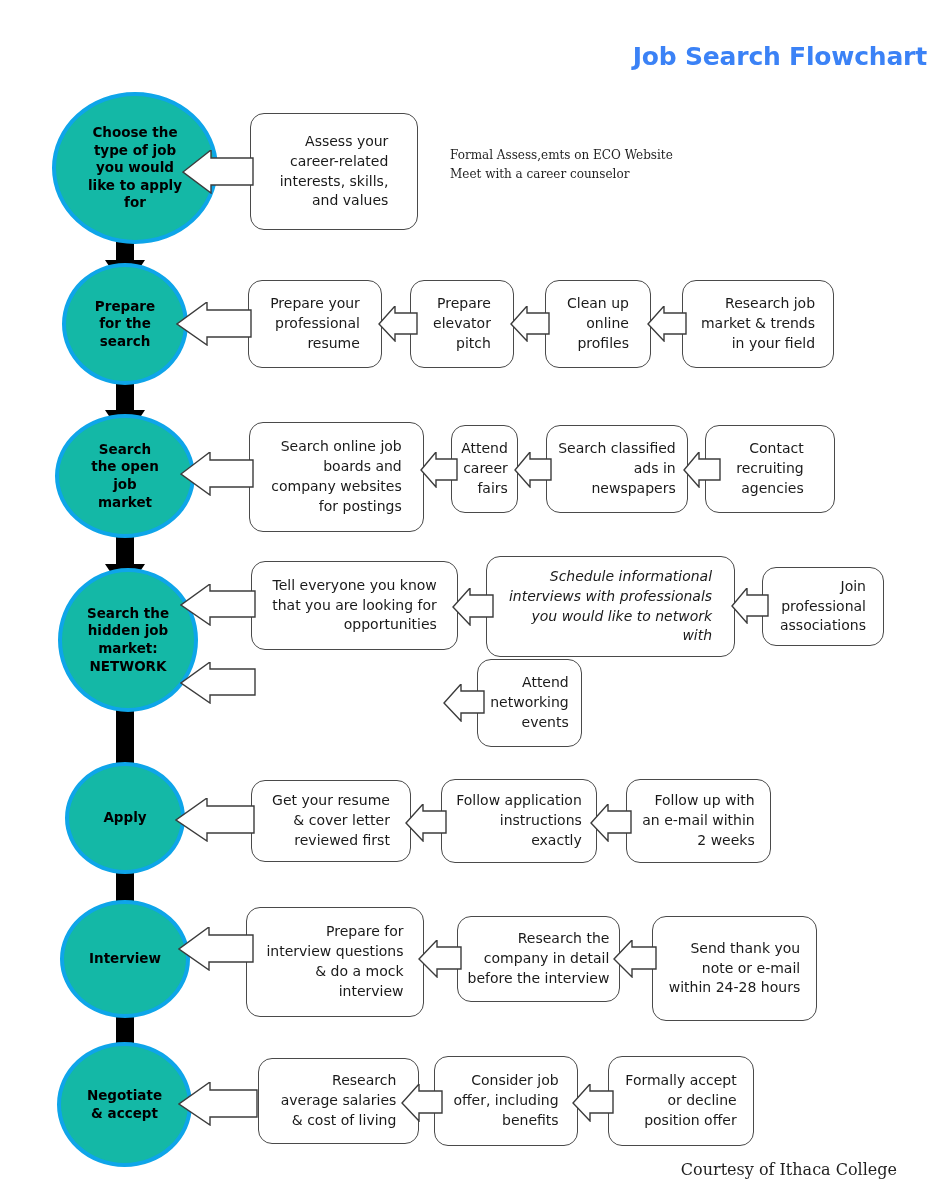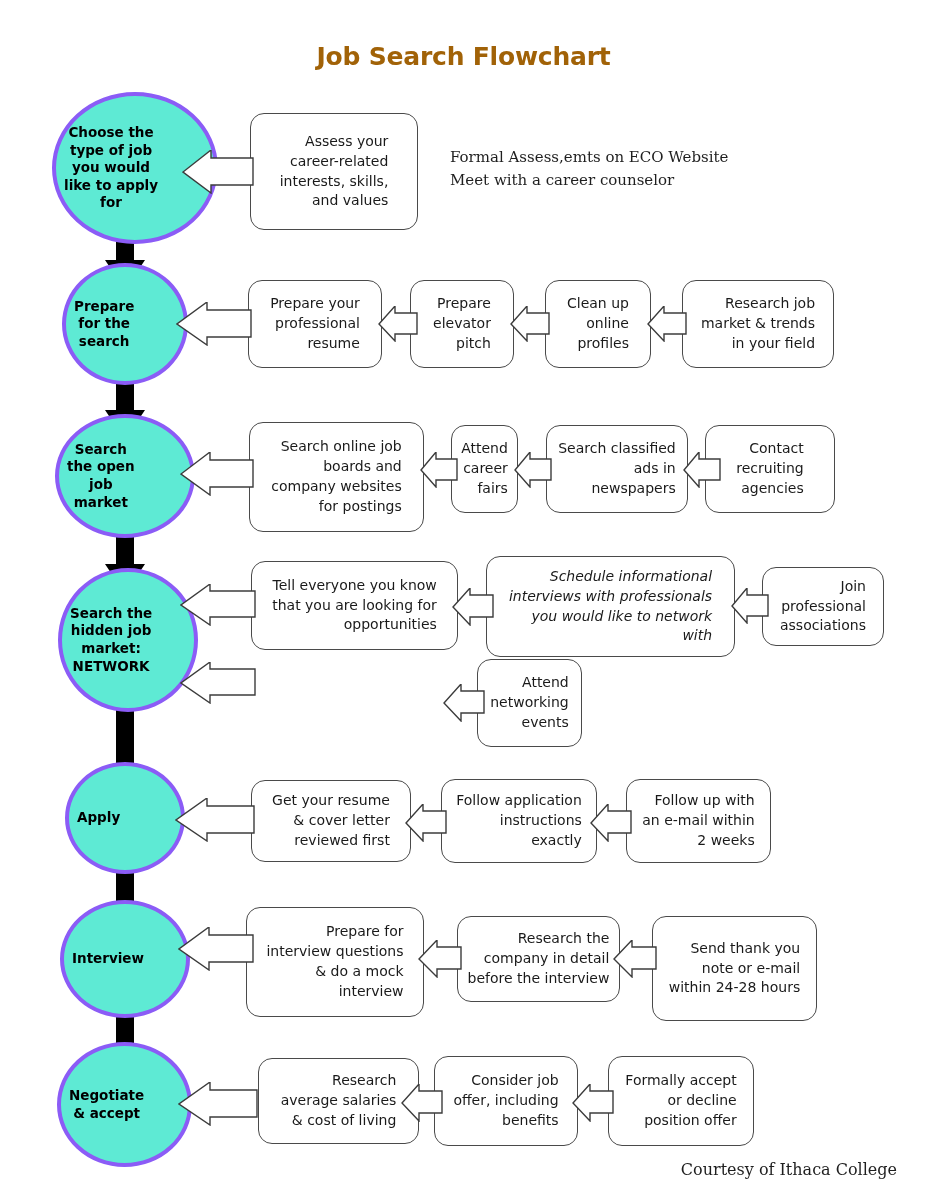--- a/index.html
+++ b/index.html
@@ -17,60 +17,60 @@
     background: #ffffff;
     overflow: hidden;
   }
 
   
   #title {
     position: absolute;
     left: 0;
     top: 42px;
     width: 927px;
-    text-align: center;
+    text-align: right;
     font-family: "DejaVu Sans", sans-serif;
     font-weight: bold;
     font-size: 25px;
     letter-spacing: -0.2px;
-    color: #a16207;
+    color: #3b82f6;
   }
 
   
   #credit {
     position: absolute;
     right: 30px;
     top: 1160px;
     font-family: "DejaVu Serif", serif;
     font-size: 16px;
     color: #1f1f1f;
   }
 
   
   #sidenote {
     position: absolute;
     left: 450px;
     top: 146px;
     font-family: "DejaVu Serif", serif;
-    font-size: 15px;
+    font-size: 12px;
     line-height: 1.55;
     color: #1f1f1f;
     white-space: pre-line;
   }
 
   
   .stage-circle {
     position: absolute;
-    border: 4px solid #8b5cf6;
+    border: 4px solid #0ea5e9;
     border-radius: 50%;
-    background: #5eead4;
+    background: #14b8a6;
     box-sizing: border-box;
     display: flex;
     align-items: center;
-    justify-content: flex-start;
+    justify-content: center;
     z-index: 3;
   }
   .stage-circle .stage-label {
     font-family: "DejaVu Sans", sans-serif;
     font-weight: bold;
     font-size: 13.5px;
     line-height: 1.3;
     text-align: center;
     color: #000000;
     white-space: pre-line;

